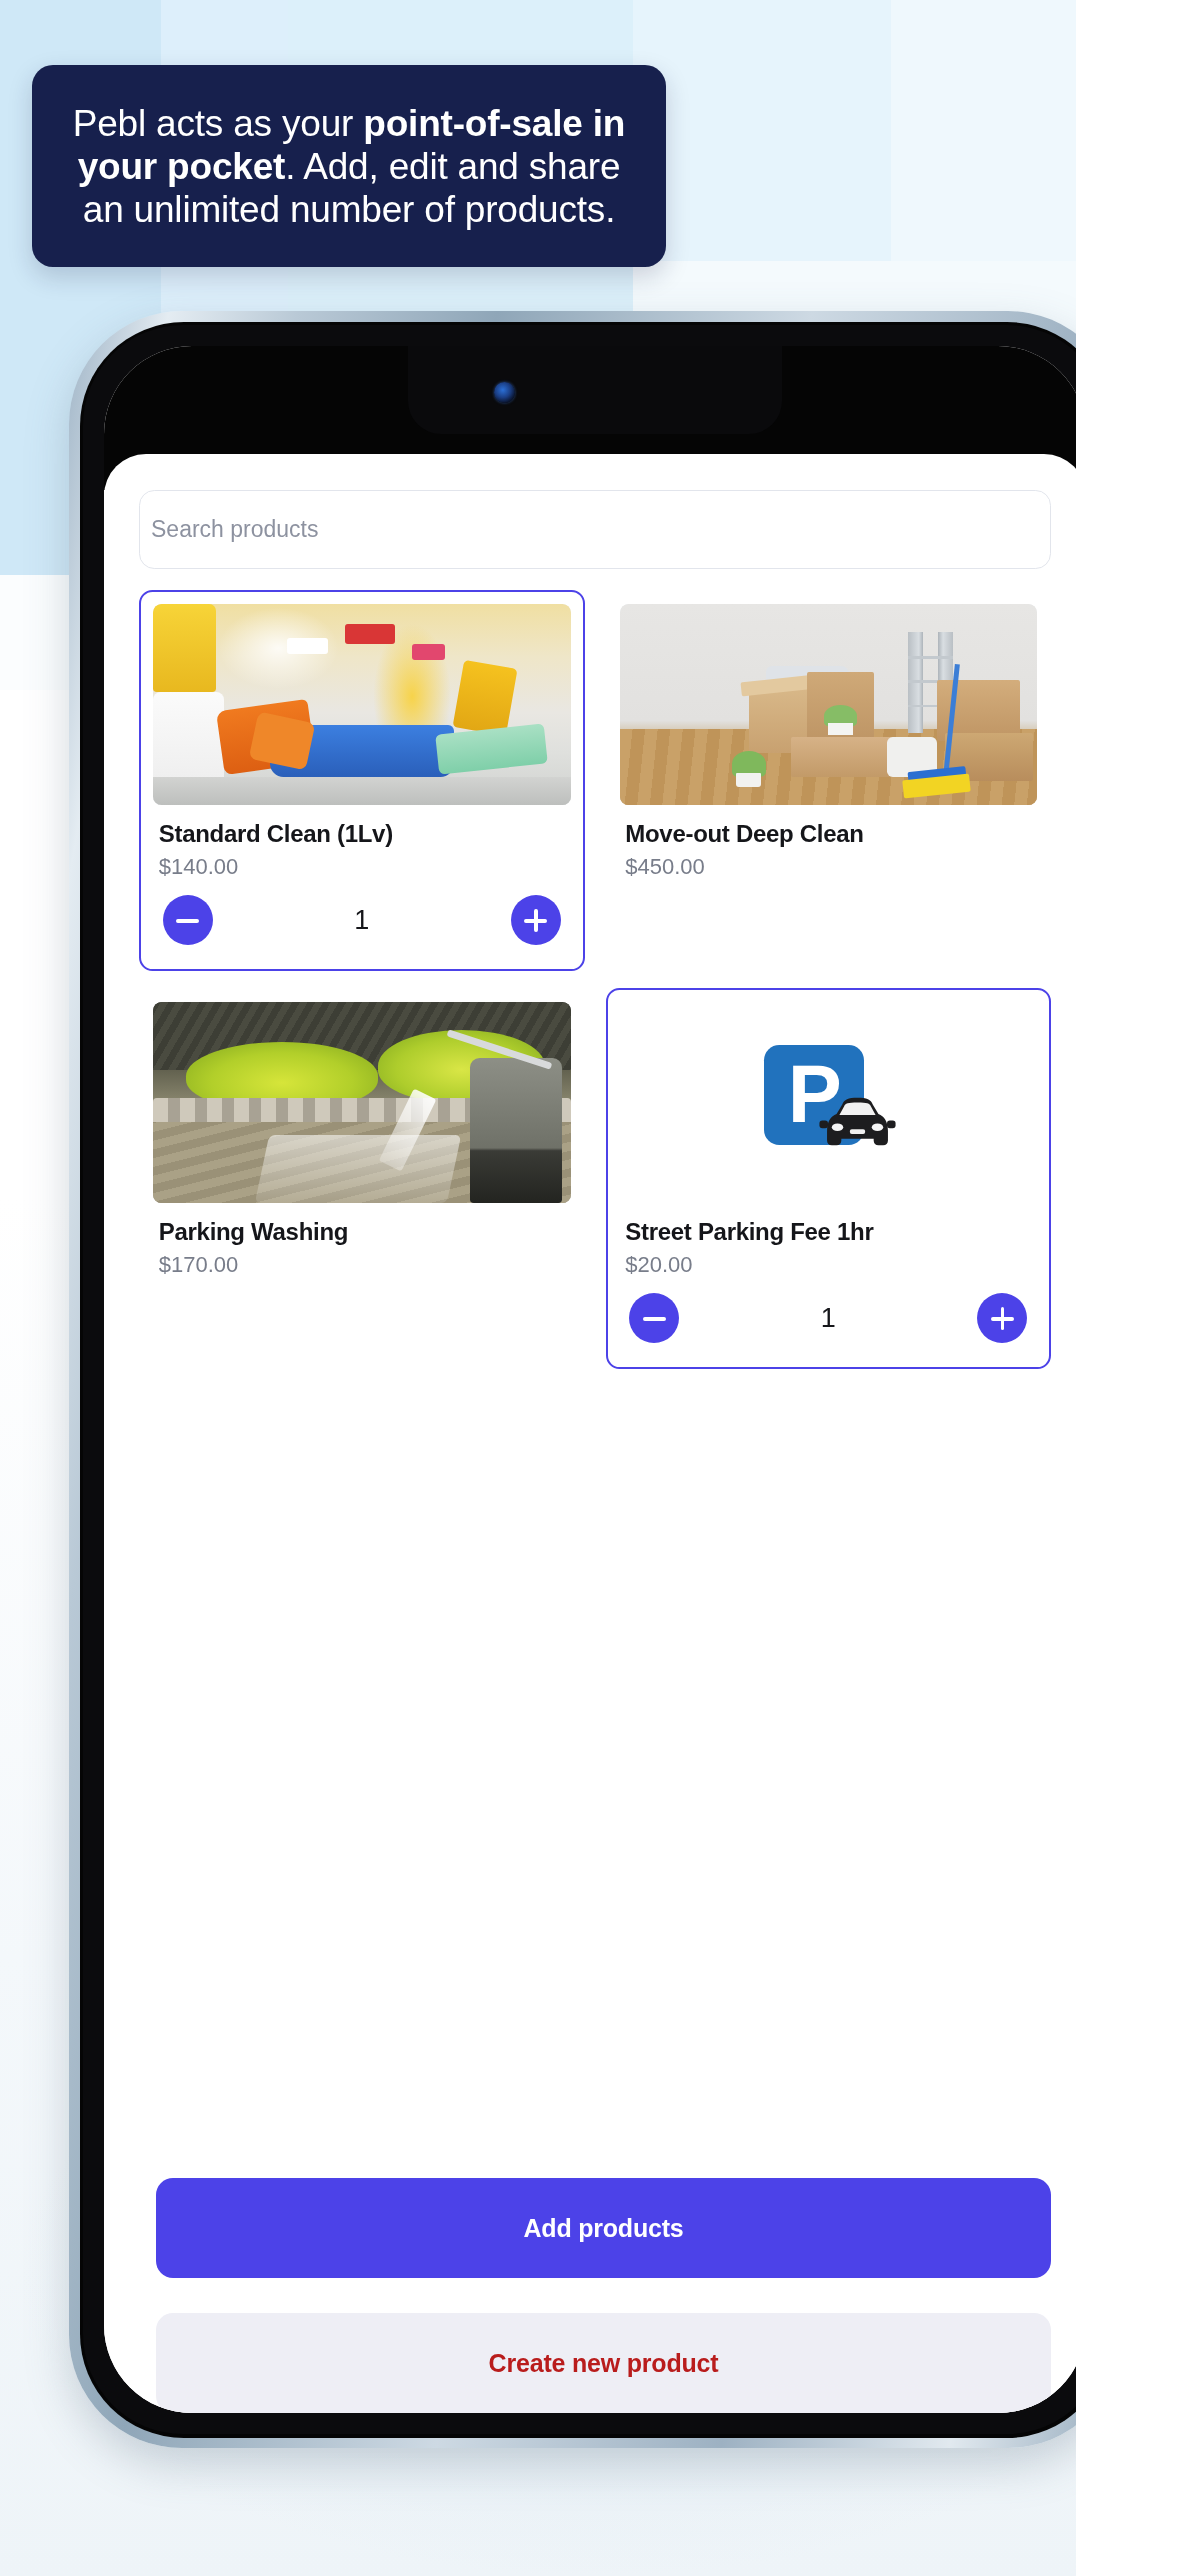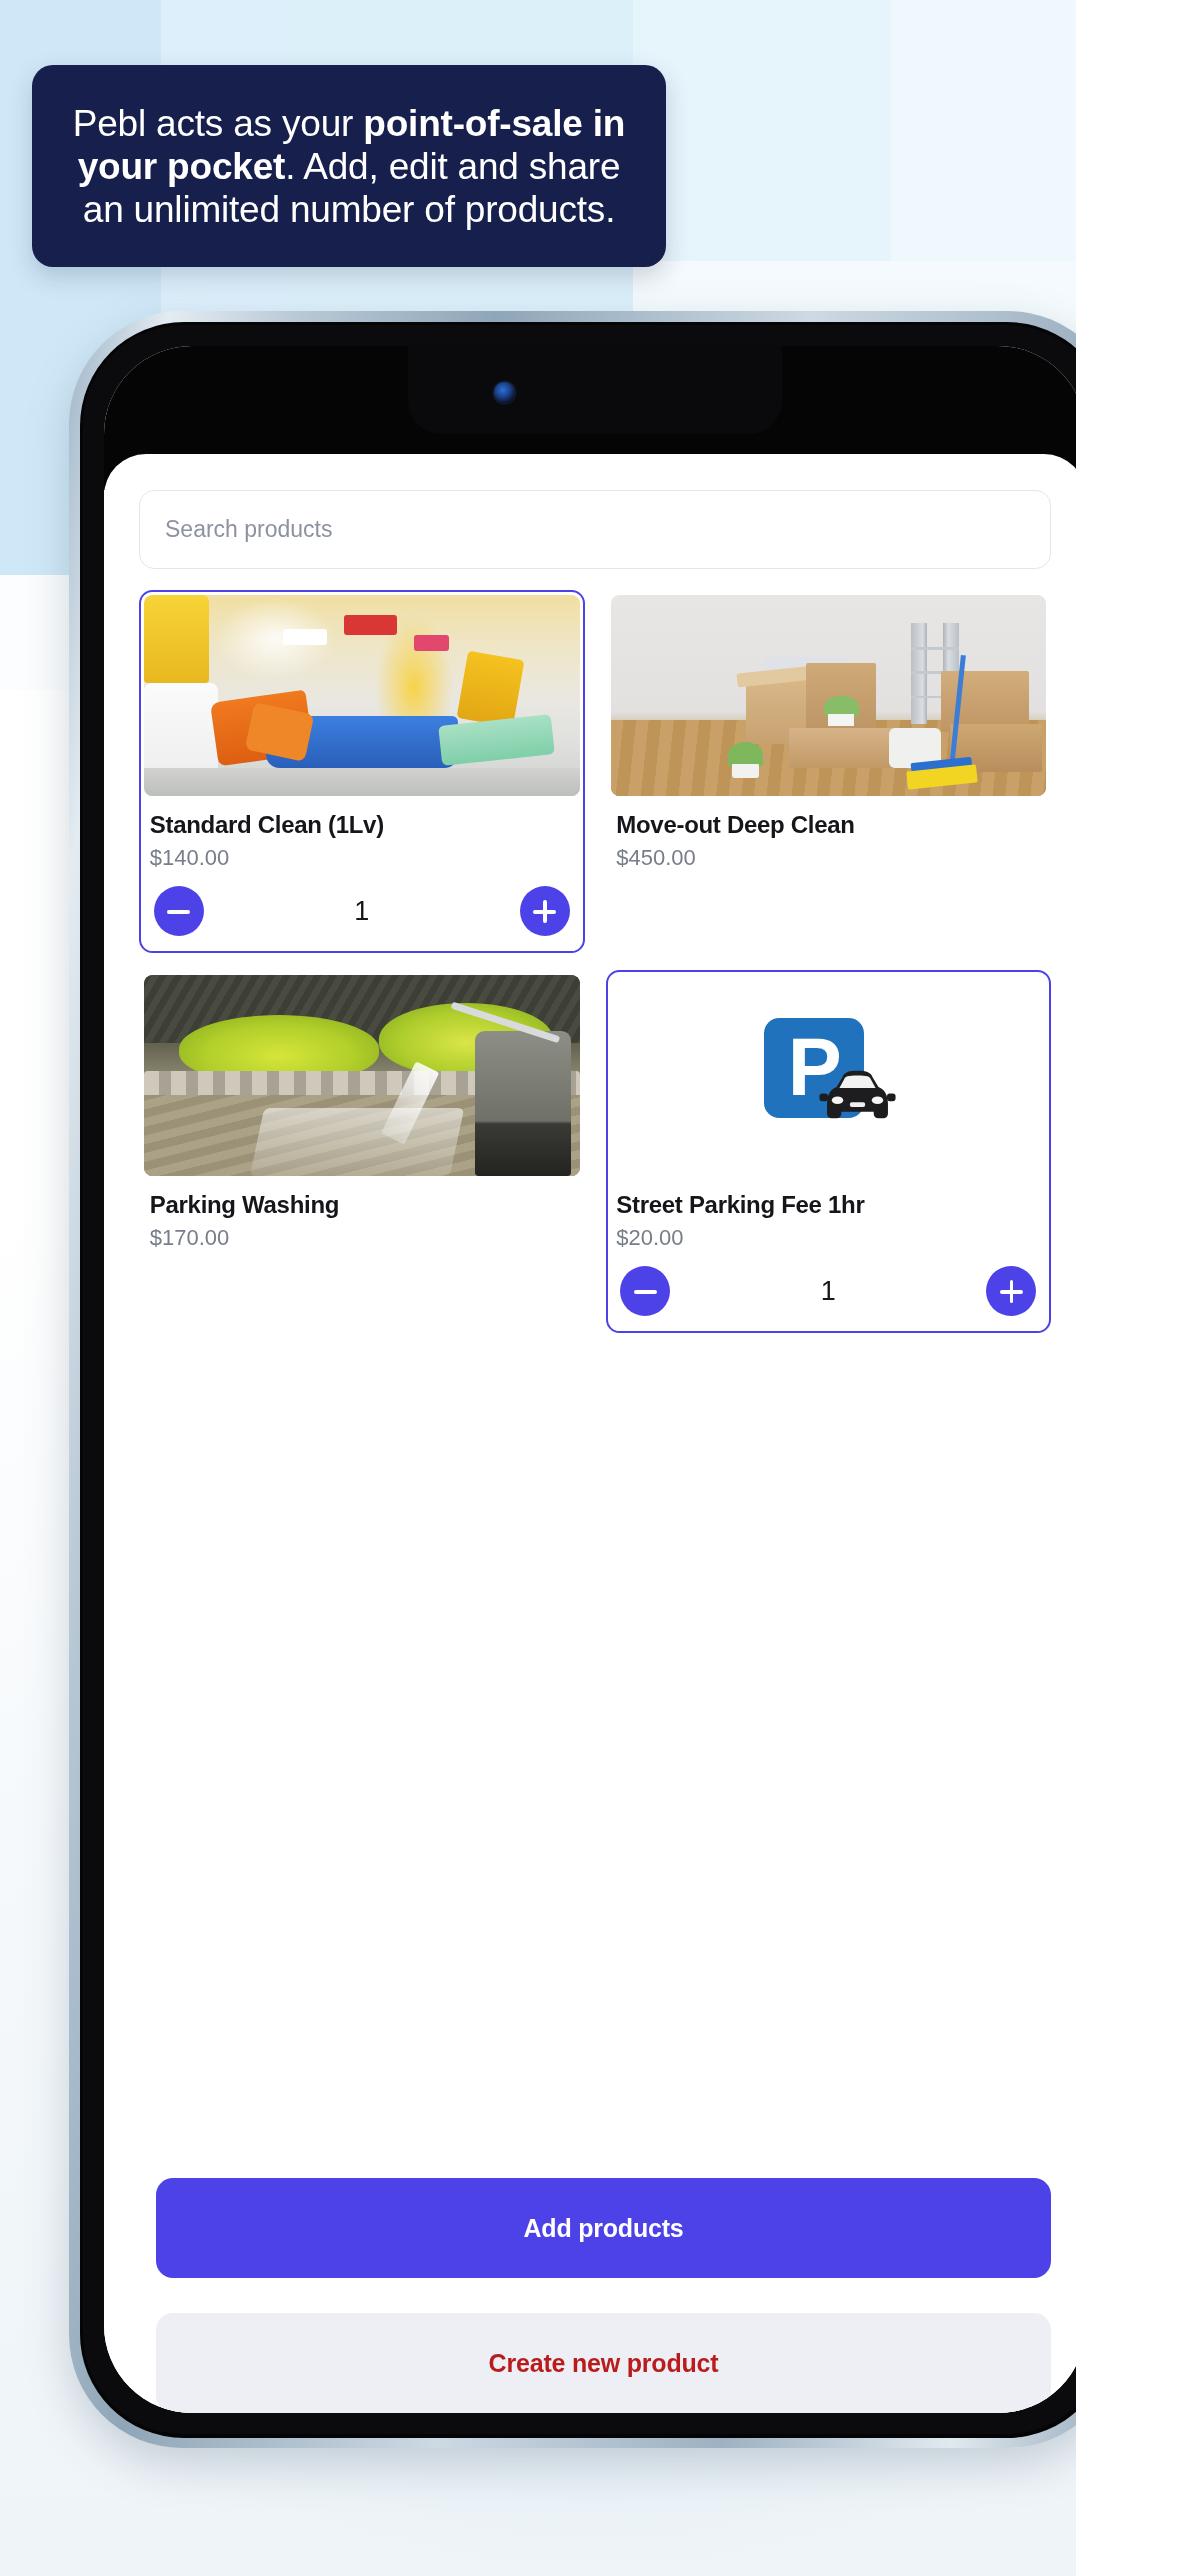--- a/index.html
+++ b/index.html
@@ -98,31 +98,31 @@
   }
   .back-chev{ width:14.4px; height:26px; }
   .app-title{
     font-size:30px; font-weight:700; color:#15161a; letter-spacing:-0.3px;
     margin-left:13.4px;
   }
 
   .search-wrap{ padding:36px 35px 0 35px; }
   .search-box{
     width:100%; height:79px; border:1.5px solid #e2e5ec; border-radius:15.3px;
-    background:#ffffff; padding:0 25px; font-size:23px; color:#8a8f9c;
+    background:#ffffff; padding:0 11px; font-size:23px; color:#8a8f9c;
     font-family:"Liberation Sans", sans-serif; outline:none;
   }
   .search-box::placeholder{ color:#8d92a0; }
 
   .grid{
     padding:21px 35px 0 35px;
     display:grid; grid-template-columns:1fr 1fr; gap:17px 21px;
   }
   .card{
-    border-radius:13.4px; background:#ffffff; padding:3px;
+    border-radius:13.4px; background:#ffffff; padding:12px;
     display:flex; flex-direction:column;
   }
   .card.selected{ border:2.9px solid #4c42e8; }
   .card.plain{ border:2.9px solid transparent; }
 
   .thumb{
     width:100%; height:201px; border-radius:8.6px; overflow:hidden; position:relative;
     background:#e9ecef;
   }
   .thumb.pad{ background:#ffffff; display:flex; align-items:center; justify-content:center; }

